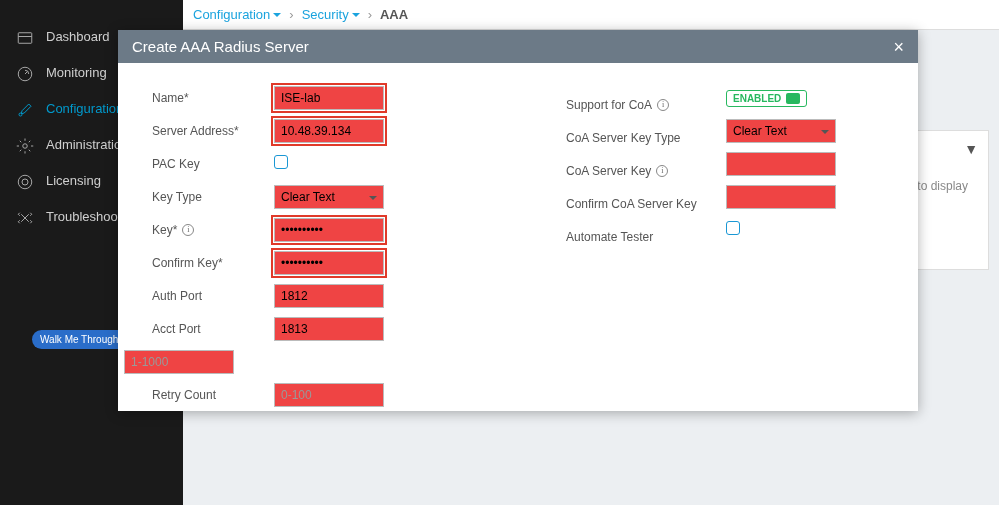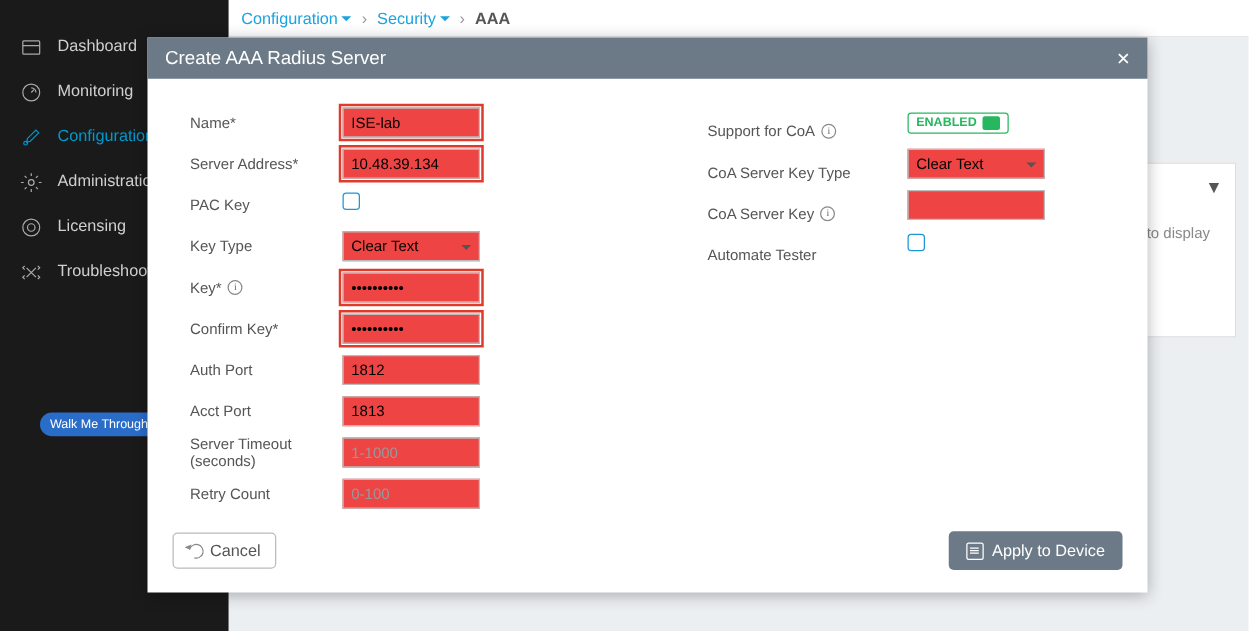--- a/index.html
+++ b/index.html
@@ -199,21 +199,20 @@
         <div class="form-label">Auth Port</div>
         <div class="form-field"><input class="txt" value="1812" style=""></div>
       </div>
 
       <div class="form-row">
         <div class="form-label">Acct Port</div>
         <div class="form-field"><input class="txt" value="1813" style=""></div>
       </div>
 
       <div class="form-row">
-        <div class="form-label">Server Timeout (seconds)</div>
         <div class="form-field"><input class="txt" placeholder="1-1000" style=""></div>
       </div>
 
       <div class="form-row">
         <div class="form-label">Retry Count</div>
         <div class="form-field"><input class="txt" placeholder="0-100" style=""></div>
       </div>
 
     </div>
 
@@ -239,32 +238,26 @@
       </div>
 
       <div class="form-row">
         <div class="form-label">
             <span>CoA Server Key</span>
             <span class="info-icon">i</span>
           </div>
         <div class="form-field"><input class="txt" style=""></div>
       </div>
 
+      <div class="form-row">
+        <div class="form-label">Confirm CoA Server Key</div>
+        <div class="form-field"><input class="txt" style=""></div>
+      </div>
 
       <div class="form-row">
         <div class="form-label">Automate Tester</div>
         <div class="form-field"><span class="cbox"></span></div>
       </div>
 
     </div>
   </div>
 
-  <div class="modal-footer">
-    <button class="btn-cancel">
-      <span class="undo-icon"></span>
-      <span>Cancel</span>
-    </button>
-    <button class="btn-apply">
-      <span class="apply-icon"></span>
-      <span>Apply to Device</span>
-    </button>
-  </div>
 </div>
 
 </body></html>

